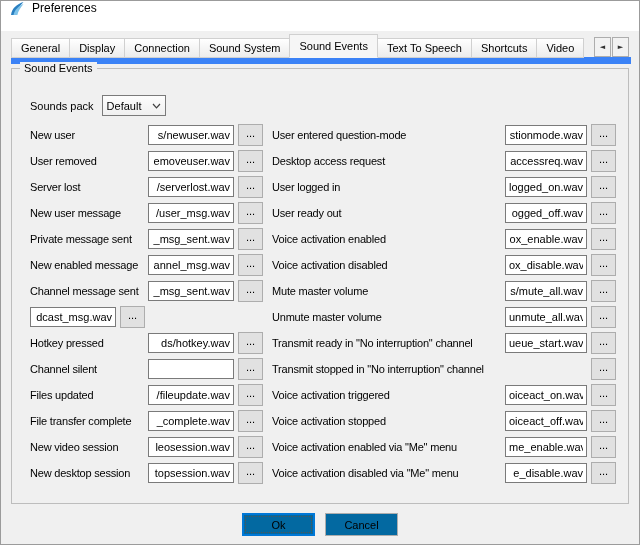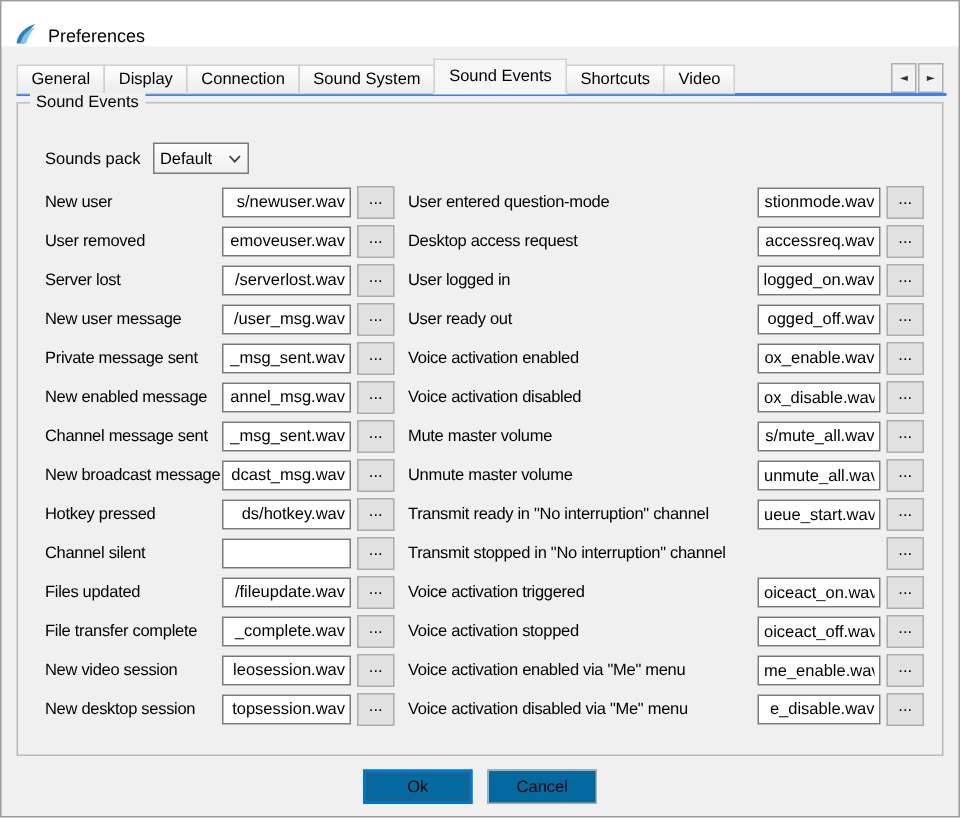--- a/index.html
+++ b/index.html
@@ -10,32 +10,32 @@
     width: 640px; height: 545px;
     background:#f0f0f0;
     border:1px solid #9b9b9b;
     position:relative;
     overflow:hidden;
   }
 
   
   .titlebar {
     height:30px; background:#ffffff;
-    display:flex; align-items:flex-end;
+    display:flex; align-items:flex-start;
     padding-left:8px; gap:7px;
   }
   .titlebar .app-icon { width:16px; height:16px; display:inline-flex; }
   .titlebar .title { font-size:12px; color:#000; }
 
   
   .tabstrip {
     position:relative;
     margin:12px 0 0 10px;
     height:21px;
-    border-bottom:2px solid #3b82f6;
+    border-bottom:7px solid #3b82f6;
     width:620px;
   }
   .tab-list {
     position:absolute; left:0; bottom:-1px;
     display:flex; align-items:flex-end;
     width:calc(100% - 38px);
     overflow:hidden; white-space:nowrap;
     height:24px;
   }
   .tab {
@@ -159,20 +159,21 @@
     <span class="title">Preferences</span>
   </div>
 
   <div class="tabstrip">
     <div class="tab-list">
         <div class="tab">General</div>
         <div class="tab">Display</div>
         <div class="tab">Connection</div>
         <div class="tab">Sound System</div>
         <div class="tab active">Sound Events</div>
+        <div class="tab">Text To Speech</div>
         <div class="tab">Shortcuts</div>
         <div class="tab">Video</div>
       </div>
     <div class="tab-scroll">
       <button><span>◄</span></button>
       <button><span>►</span></button>
     </div>
   </div>
 
   <div class="pane">
@@ -222,21 +223,20 @@
               <span class="flabel">New enabled message</span>
               <input type="text" class="finput" value="annel_msg.wav" style="">
               <button class="browse">...</button>
             </div>
             <div class="frow">
               <span class="flabel">Channel message sent</span>
               <input type="text" class="finput" value="_msg_sent.wav" style="">
               <button class="browse">...</button>
             </div>
             <div class="frow">
-              <span class="flabel">New broadcast message</span>
               <input type="text" class="finput" value="dcast_msg.wav" style="">
               <button class="browse">...</button>
             </div>
             <div class="frow">
               <span class="flabel">Hotkey pressed</span>
               <input type="text" class="finput" value="ds/hotkey.wav" style="">
               <button class="browse">...</button>
             </div>
             <div class="frow">
               <span class="flabel">Channel silent</span>

